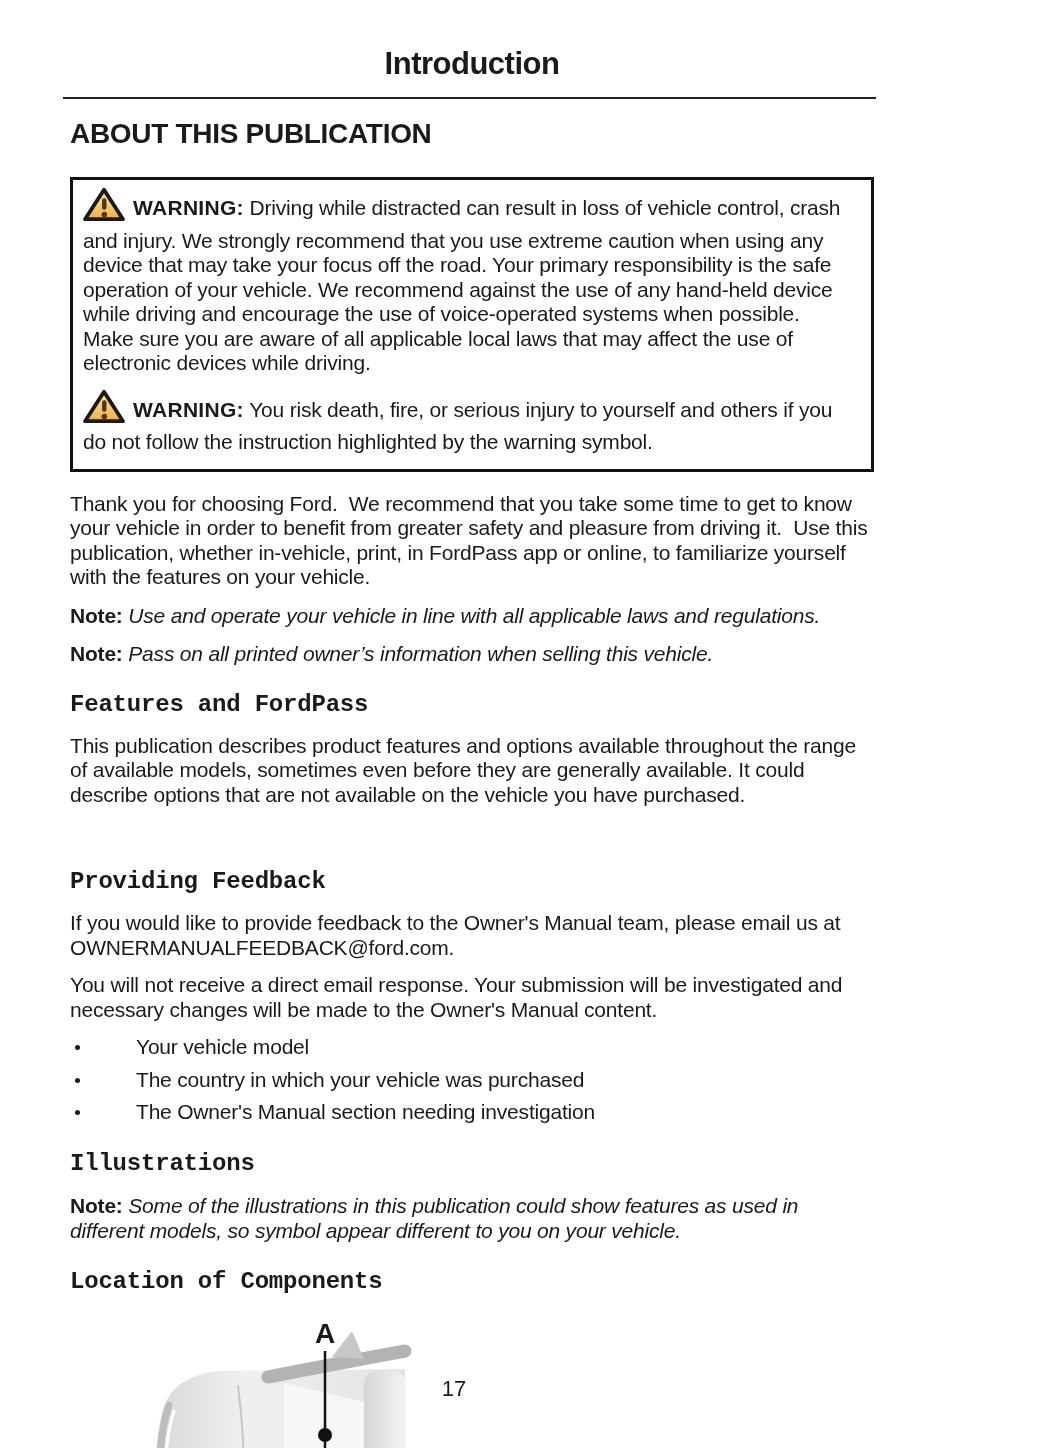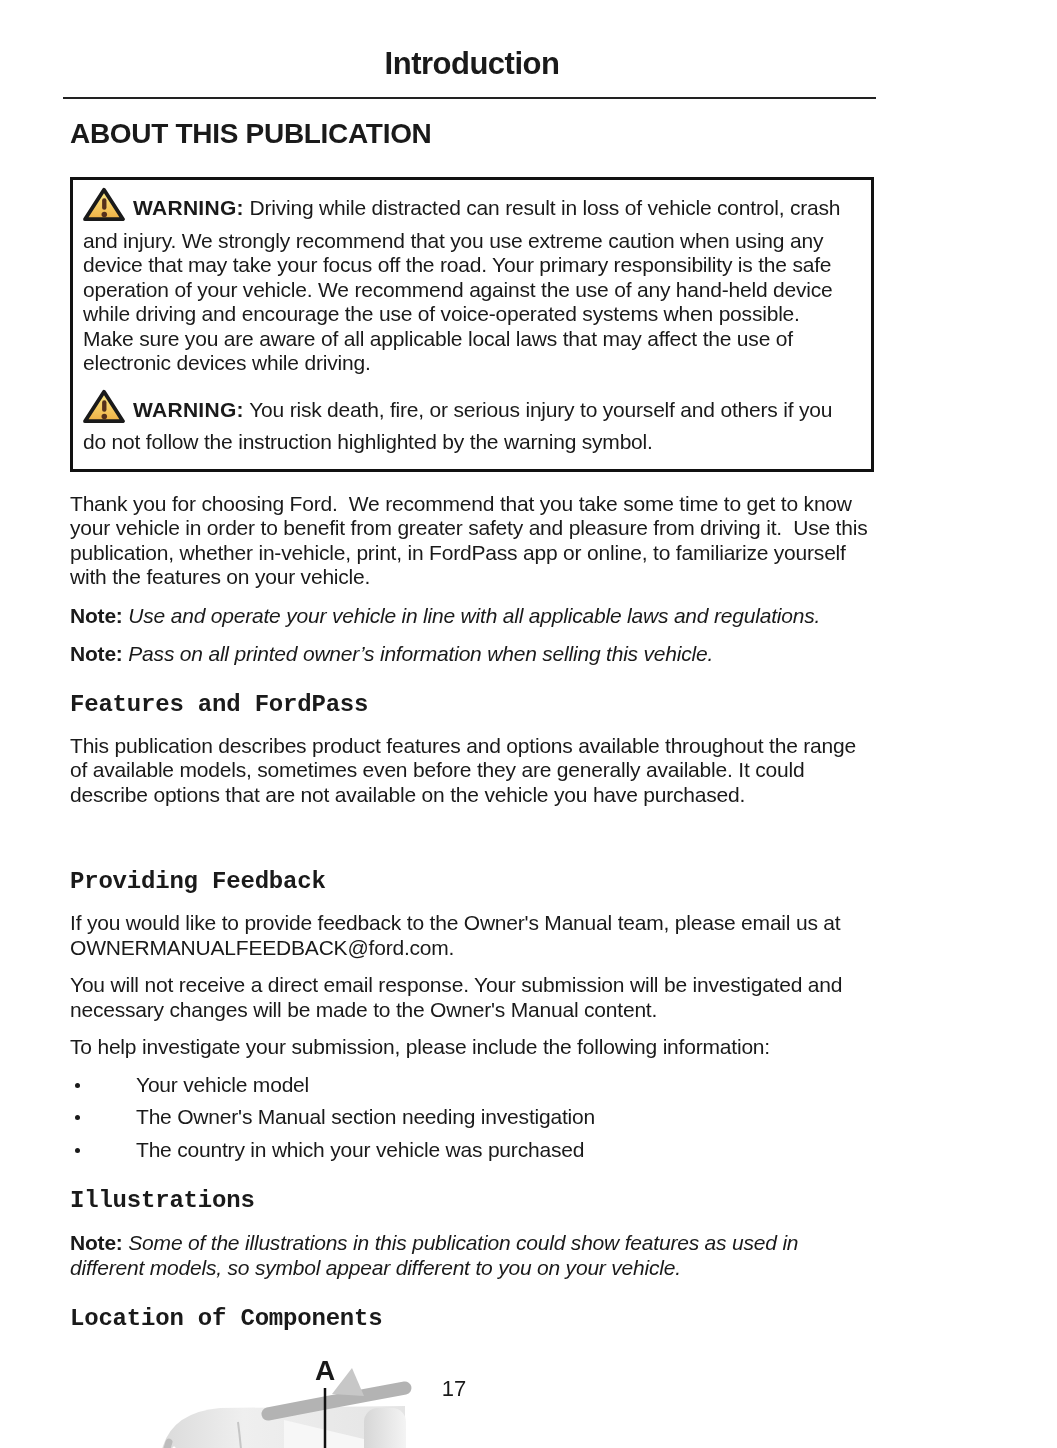--- a/index.html
+++ b/index.html
@@ -128,26 +128,25 @@
       </p>
 
       <h3 class="section-heading">Features and FordPass</h3>
       <p class="body-text">This publication describes product features and options available throughout the range of available models, sometimes even before they are generally available. It could describe options that are not available on the vehicle you have purchased.</p>
     </div>
 
     <div class="col">
       <h3 class="section-heading" style="margin-top:0;">Providing Feedback</h3>
       <p class="body-text">If you would like to provide feedback to the Owner's Manual team, please email us at OWNERMANUALFEEDBACK@ford.com.</p>
       <p class="body-text">You will not receive a direct email response. Your submission will be investigated and necessary changes will be made to the Owner's Manual content.</p>
-      <p class="body-text">To help investigate your submission, please include the following information:</p>
 
       <ul class="bullet-list">
         <li>Your vehicle model</li>
+        <li>The country in which your vehicle was purchased</li>
         <li>The Owner's Manual section needing investigation</li>
-        <li>The country in which your vehicle was purchased</li>
       </ul>
 
       <h3 class="section-heading">Illustrations</h3>
       <p class="note-text">
         <span class="note-label">Note:</span>
         <span>Some of the illustrations in this publication could show features as used in different models, so symbol appear different to you on your vehicle.</span>
       </p>
 
       <h3 class="section-heading">Location of Components</h3>
 

